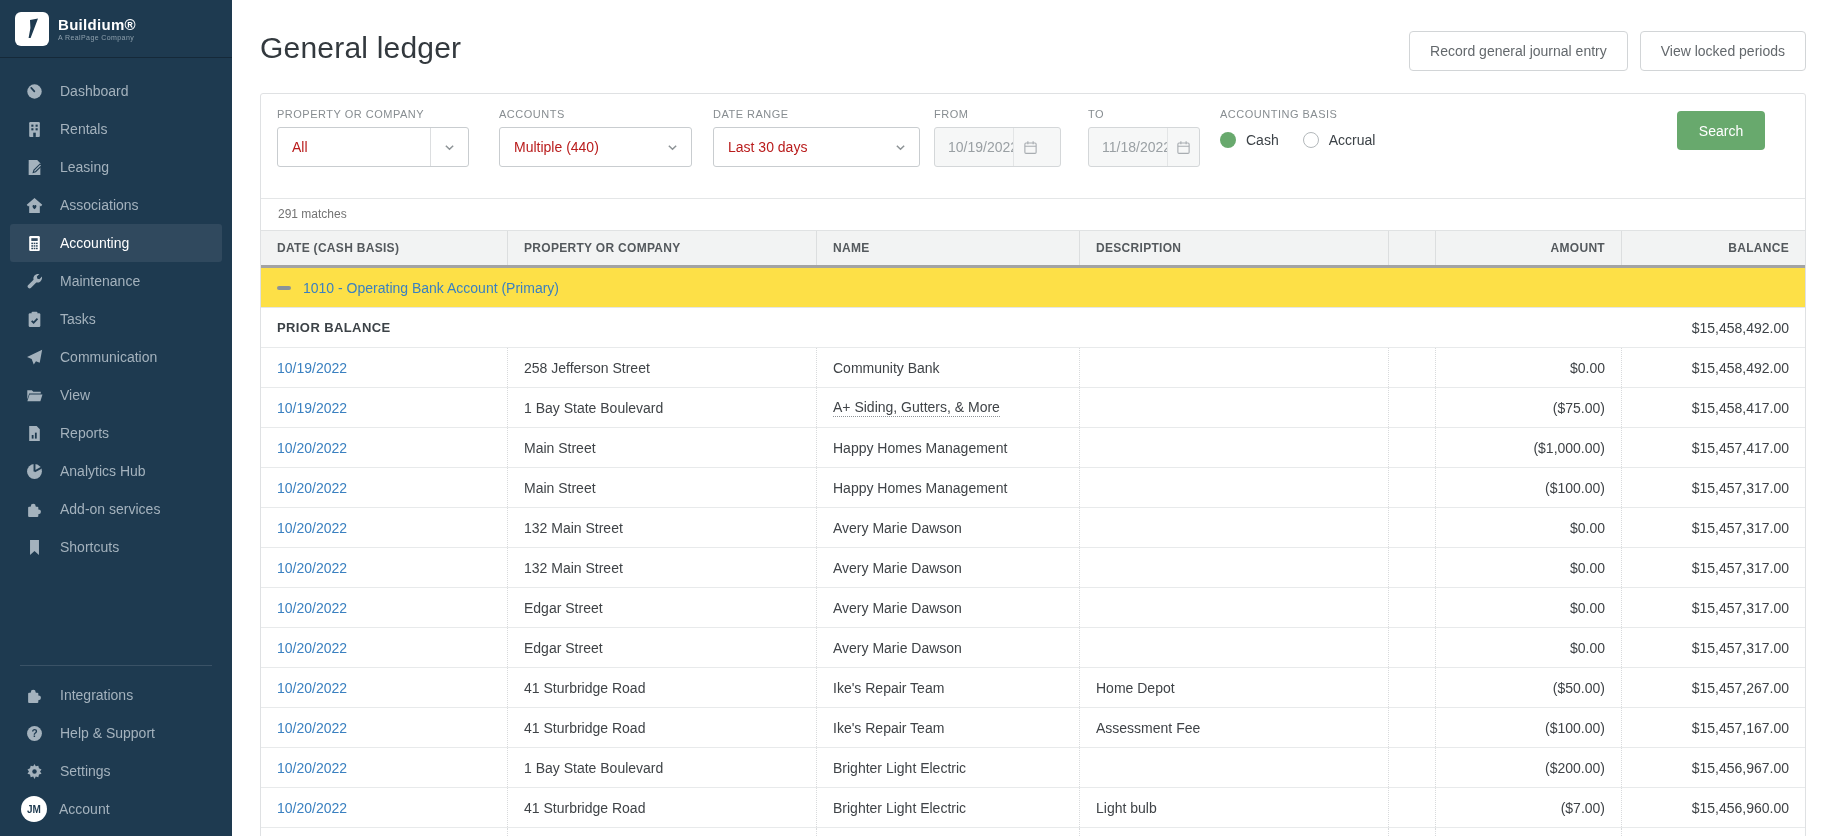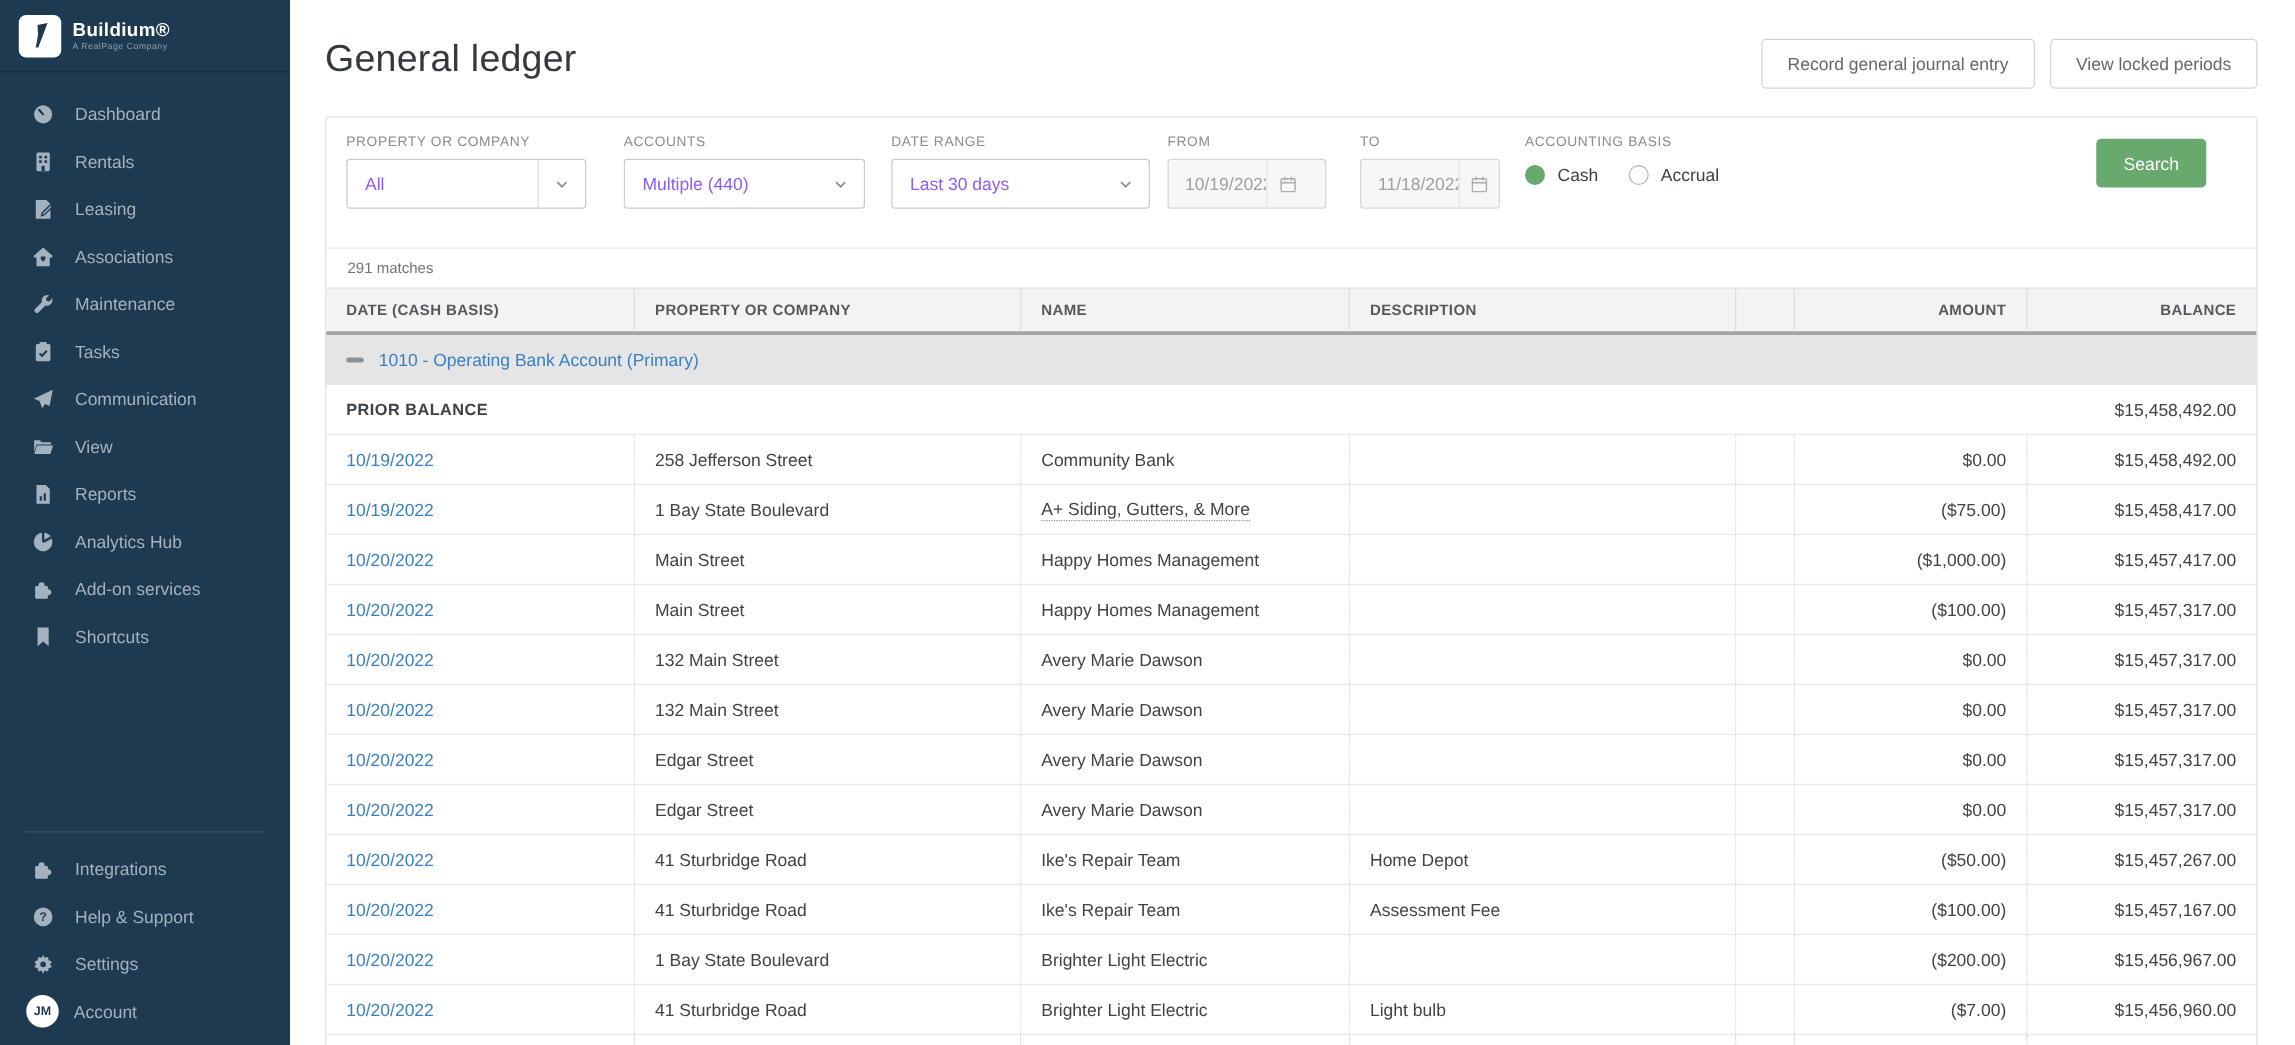--- a/index.html
+++ b/index.html
@@ -41,21 +41,21 @@
 
   
   .card { position:absolute; left:28px; right:30px; top:93px; height:900px;
     border:1px solid #dfe1e3; border-radius:3px; background:#fff; }
 
   
   .filters { position:relative; height:105px; border-bottom:1px solid #e4e6e7; }
   .fgroup { position:absolute; top:14px; }
   .flabel { font-size:11px; color:#878d91; letter-spacing:.5px; margin-bottom:7px; }
   .select { height:40px; border:1px solid #c9cdd0; border-radius:3px; background:#fff;
-    display:flex; align-items:center; font-size:14px; color:#8b5cf6; cursor:pointer; }
+    display:flex; align-items:center; font-size:14px; color:#b91c1c; cursor:pointer; }
   .select .sel-text { padding-left:14px; flex:1; }
   .sel-chev { width:38px; height:100%; display:flex; align-items:center; justify-content:center; flex:none; }
   .sel-chev.divided { border-left:1px solid #dcdee0; }
   .chev { width:11px; height:11px; fill:none; stroke:#8d9396; stroke-width:1.6; }
   .date-input-wrap { height:40px; border:1px solid #d4d7d9; border-radius:3px; background:#f6f7f7;
     display:flex; align-items:center; }
   .date-input { border:none; background:transparent; width:78px; padding-left:13px;
     font-size:14px; color:#9aa0a4; font-family:inherit; }
   .cal-btn { width:34px; height:100%; display:flex; align-items:center; justify-content:center;
     border-left:1px solid #e3e5e6; cursor:pointer; }
@@ -72,21 +72,21 @@
   
   .matches { height:31px; line-height:31px; padding-left:17px; font-size:12px; color:#737373; }
 
   
   .thead { display:grid; grid-template-columns:247px 309px 263px 309px 47px 186px 1fr;
     height:38px; background:#f2f3f3; border-top:1px solid #e0e2e3; border-bottom:3px solid #a3a3a3; }
   .th { display:flex; align-items:center; padding:0 16px; font-size:12px; font-weight:bold;
     color:#54595d; letter-spacing:.3px; border-right:1px solid #dcdedf; }
   .th:last-child { border-right:none; }
   .th.num { justify-content:flex-end; }
-  .group-row { height:40px; background:#e5e5e5; border-bottom:1px solid #e4e6e7;
+  .group-row { height:40px; background:#fde047; border-bottom:1px solid #e4e6e7;
     display:flex; align-items:center; padding-left:16px; }
   .collapse-icon { width:14px; height:4px; border-radius:2px; background:#8a9399;
     margin-right:12px; cursor:pointer; flex:none; }
   .link { color:#3a80c0; text-decoration:none; cursor:pointer; }
   .group-row .link { font-size:14px; }
   .prior-row { height:40px; border-bottom:1px solid #e8eaeb; display:flex; align-items:center; }
   .prior-label { padding-left:16px; font-size:13px; font-weight:bold; color:#3c4247; letter-spacing:.4px; }
   .prior-balance { margin-left:auto; padding-right:16px; font-size:14px; color:#3c4247; }
   .trow { display:grid; grid-template-columns:247px 309px 263px 309px 47px 186px 1fr;
     height:40px; border-bottom:1px solid #e8eaeb; }
@@ -150,20 +150,40 @@
     </div>
     <div class="nav-item">
       <span class="nav-icon">
           <svg viewBox="0 0 16 16">
             <path d="M8 1 15.3 7.4 14 8.9 13 8v7H3V8L2 8.9.7 7.4z"></path>
             <path d="M8 11.6c-2.6-1.9-2-4 -.9-4 .5 0 .8.3.9.6.1-.3.4-.6.9-.6 1.1 0 1.7 2.1-.9 4z" fill="#1e3a50"></path>
           </svg>
         </span>
       <span class="nav-label">Associations</span>
     </div>
+    <div class="nav-item active">
+      <span class="nav-icon">
+          <svg viewBox="0 0 16 16">
+            <rect x="3" y="1" width="10" height="14" rx="1.2"></rect>
+            <g fill="#30495e">
+              <rect x="5" y="3" width="6" height="2.6"></rect>
+              <rect x="5" y="7.2" width="1.6" height="1.4"></rect>
+              <rect x="7.2" y="7.2" width="1.6" height="1.4"></rect>
+              <rect x="9.4" y="7.2" width="1.6" height="1.4"></rect>
+              <rect x="5" y="9.6" width="1.6" height="1.4"></rect>
+              <rect x="7.2" y="9.6" width="1.6" height="1.4"></rect>
+              <rect x="9.4" y="9.6" width="1.6" height="1.4"></rect>
+              <rect x="5" y="12" width="1.6" height="1.4"></rect>
+              <rect x="7.2" y="12" width="1.6" height="1.4"></rect>
+              <rect x="9.4" y="12" width="1.6" height="1.4"></rect>
+            </g>
+          </svg>
+        </span>
+      <span class="nav-label">Accounting</span>
+    </div>
     <div class="nav-item">
       <span class="nav-icon">
           <svg viewBox="0 0 16 16">
             <path d="M15 3.4c.4 1.8-.2 3.7-1.7 4.8-1.1.8-2.4 1-3.6.7l-5.2 5.2c-.6.6-1.6.6-2.2 0l-.4-.4c-.6-.6-.6-1.6 0-2.2L7.1 6.3c-.3-1.2-.1-2.5.7-3.6C8.9 1.2 10.8.6 12.6 1l-2.4 2.4.5 2 1.9.5z"></path>
           </svg>
         </span>
       <span class="nav-label">Maintenance</span>
     </div>
     <div class="nav-item">
       <span class="nav-icon">

